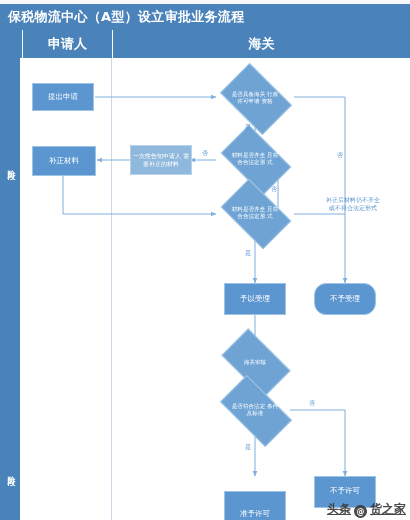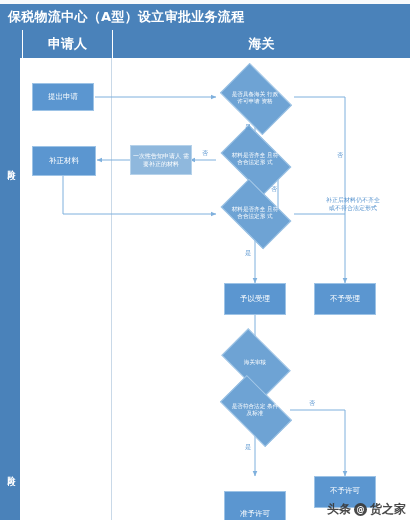--- a/index.html
+++ b/index.html
@@ -100,23 +100,24 @@
     white-space:pre-line;
   }
   .elabel{
     position:absolute;
     color:#5b96d0;font-size:6.2px;line-height:1;
   }
 
   
   .wm{
     position:absolute;right:4px;bottom:2px;
-    display:flex;align-items:center;gap:3px;
+    display:flex;align-items:flex-end;gap:3px;
     font-size:12px;font-weight:bold;color:#3a3a3a;
     opacity:.92;
+    text-decoration:underline;
   }
   .wm .badge{
     display:inline-flex;align-items:center;justify-content:center;
     width:13px;height:13px;border-radius:50%;
     background:#3a3a3a;color:#ffffff;font-size:8px;
   }
 </style>
 </head>
 <body>
 
@@ -199,21 +200,21 @@
 
   <div class="node dia" style="left:226px;top:194px;width:58px;height:38px;">
     <span class="dshape"></span>
     <span class="dtxt">材料是否齐全
 且符合合法定形
 式</span>
   </div>
 
   <div class="node proc" style="left:224px;top:283px;width:62px;height:32px;">予以受理</div>
 
-  <div class="node proc" style="left:314px;top:283px;width:62px;height:32px;">不予受理</div>
+  <div class="node proc" style="left:314px;top:283px;width:62px;height:32px;border-radius:12px;">不予受理</div>
 
   <div class="node dia" style="left:226px;top:344px;width:58px;height:36px;">
     <span class="dshape"></span>
     <span class="dtxt">海关审核</span>
   </div>
 
   <div class="node dia" style="left:224px;top:392px;width:62px;height:36px;">
     <span class="dshape"></span>
     <span class="dtxt">是否符合法定
 条件及标准</span>

